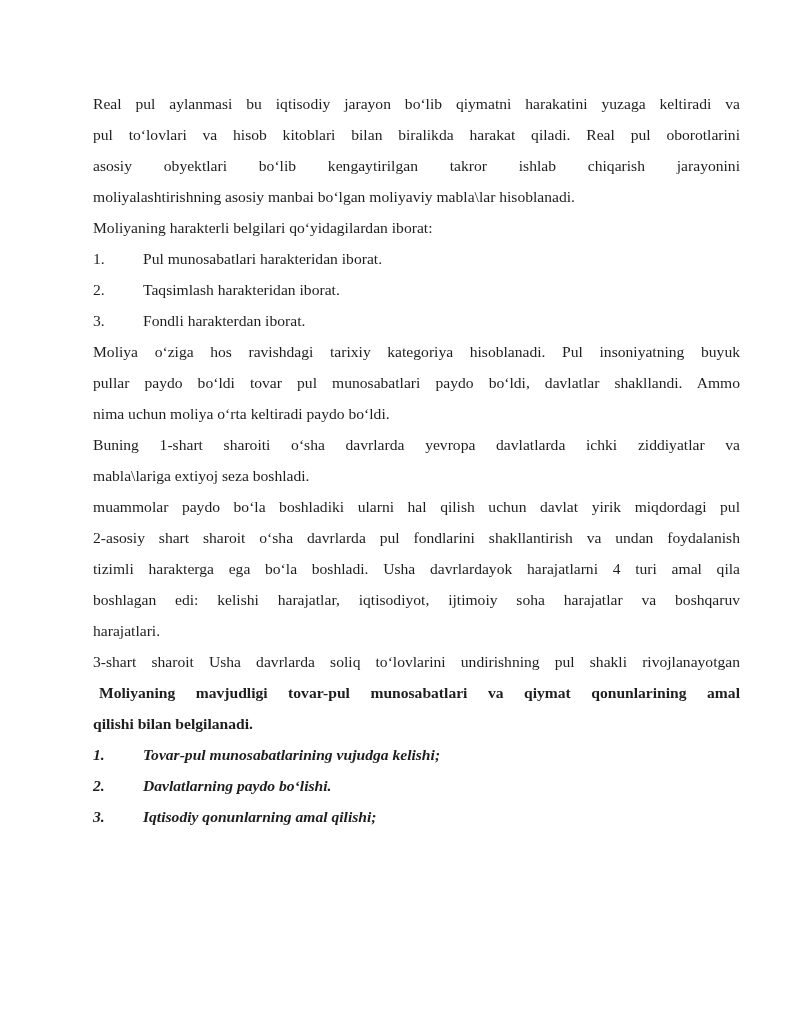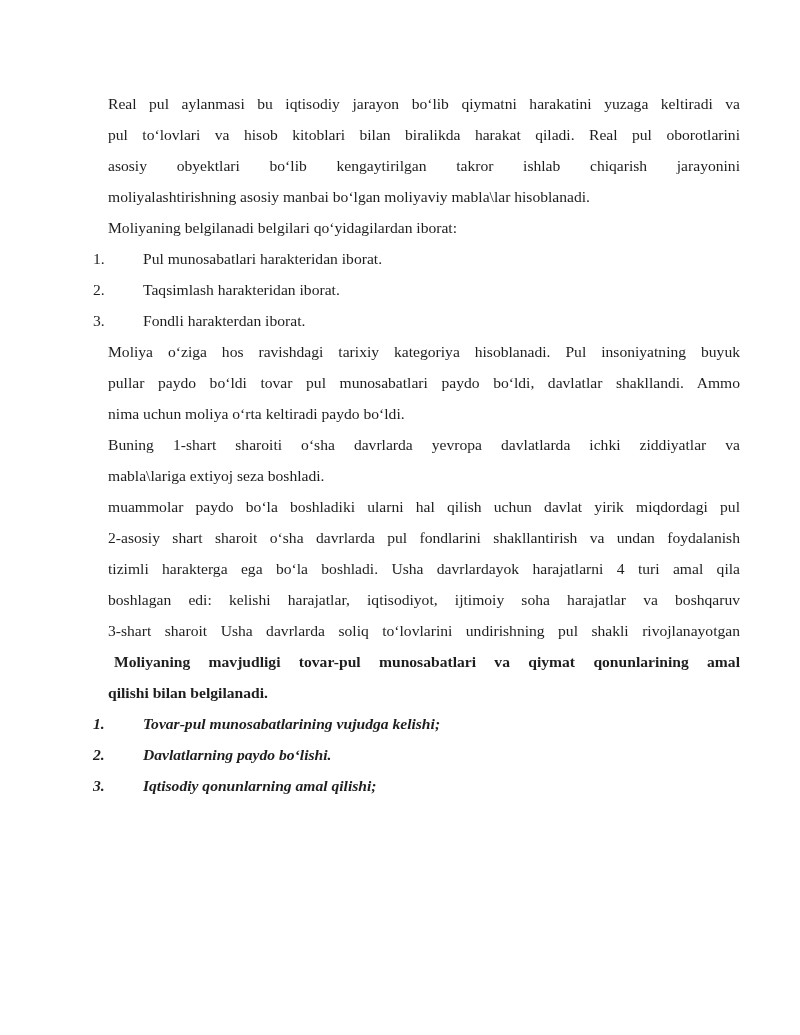--- a/index.html
+++ b/index.html
@@ -23,21 +23,20 @@
   }
   p.para {
     margin: 0;
     padding: 0;
   }
   .line {
     display: block;
     text-align: justify;
     text-align-last: justify;
     white-space: normal;
-    margin-left: 15px;
   }
   .line.last {
     text-align-last: left;
   }
   .line.indent {
     text-indent: 6px;
   }
   .mt-line {
     margin-top: 31px;
   }
@@ -66,21 +65,21 @@
 <div class="page">
 
   <p class="para">
     <span class="line">Real pul aylanmasi bu iqtisodiy jarayon bo‘lib qiymatni harakatini yuzaga keltiradi va</span>
     <span class="line">pul to‘lovlari va hisob kitoblari bilan biralikda harakat qiladi. Real pul oborotlarini</span>
     <span class="line">asosiy obyektlari bo‘lib kengaytirilgan takror ishlab chiqarish jarayonini</span>
     <span class="line last">moliyalashtirishning asosiy manbai bo‘lgan moliyaviy mabla\lar hisoblanadi.</span>
   </p>
 
   <p class="para">
-    <span class="line last">Moliyaning belgilanadi belgilari qo‘yidagilardan iborat:</span>
+    <span class="line last">Moliyaning harakterli belgilari qo‘yidagilardan iborat:</span>
   </p>
 
   <div>
     <div class="list-item">
       <span class="num">1.</span>
       <span class="txt">Pul munosabatlari harakteridan iborat.</span>
     </div>
     <div class="list-item">
       <span class="num">2.</span>
       <span class="txt">Taqsimlash harakteridan iborat.</span>
@@ -100,20 +99,21 @@
   <p class="para">
     <span class="line">Buning 1-shart sharoiti o‘sha davrlarda yevropa davlatlarda ichki ziddiyatlar va</span>
     <span class="line last">mabla\lariga extiyoj seza boshladi.</span>
     <span class="line">muammolar paydo bo‘la boshladiki ularni hal qilish uchun davlat yirik miqdordagi pul</span>
   </p>
 
   <p class="para">
     <span class="line">2-asosiy shart sharoit o‘sha davrlarda pul fondlarini shakllantirish va undan foydalanish</span>
     <span class="line">tizimli harakterga ega bo‘la boshladi. Usha davrlardayok harajatlarni 4 turi amal qila</span>
     <span class="line">boshlagan edi: kelishi harajatlar, iqtisodiyot, ijtimoiy soha harajatlar va boshqaruv</span>
+    <span class="line last">harajatlari.</span>
   </p>
 
   <p class="para">
     <span class="line">3-shart sharoit Usha davrlarda soliq to‘lovlarini undirishning pul shakli rivojlanayotgan</span>
   </p>
 
   <p class="para bold">
     <span class="line indent">Moliyaning mavjudligi tovar-pul munosabatlari va qiymat qonunlarining amal</span>
     <span class="line last">qilishi bilan belgilanadi.</span>
   </p>

